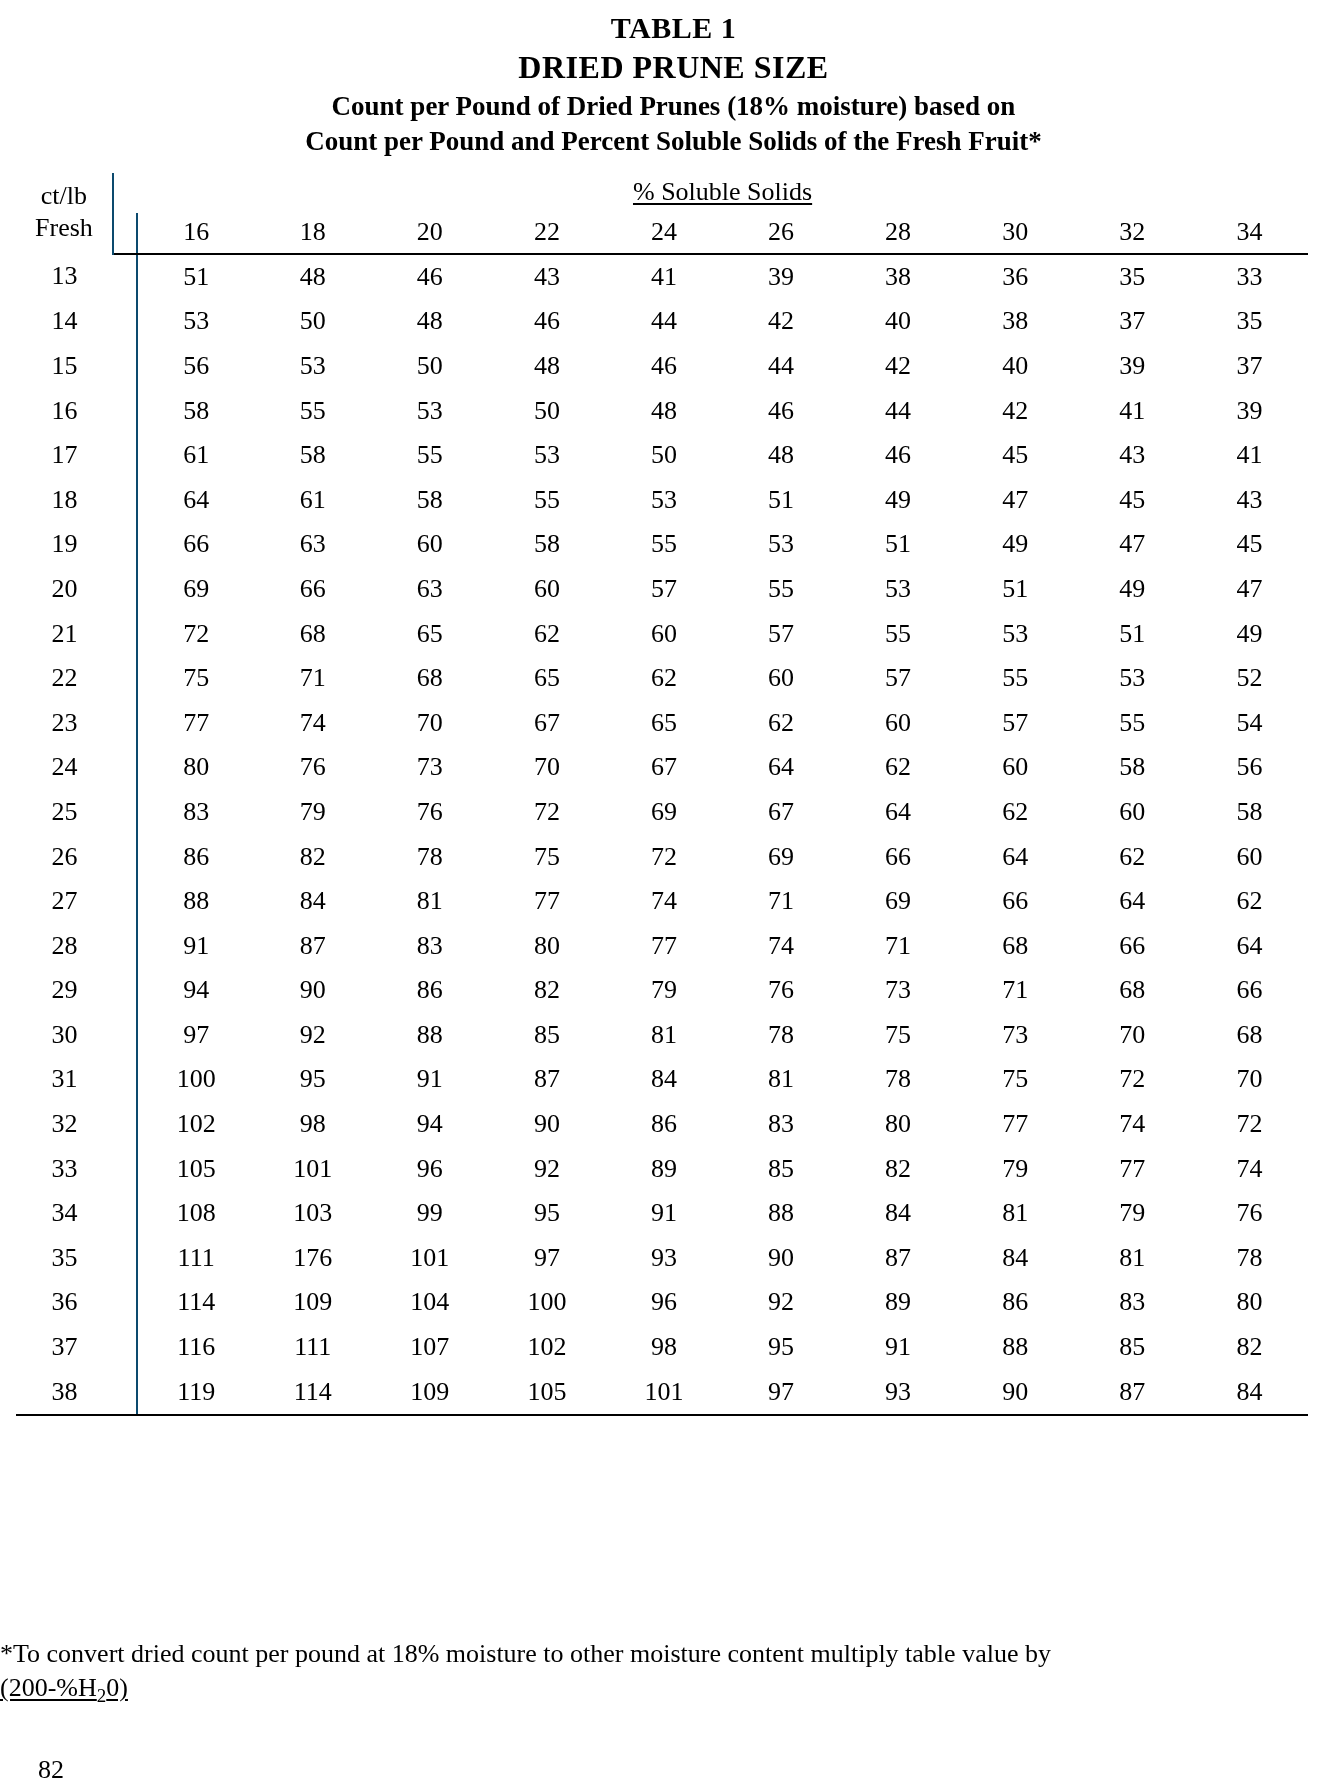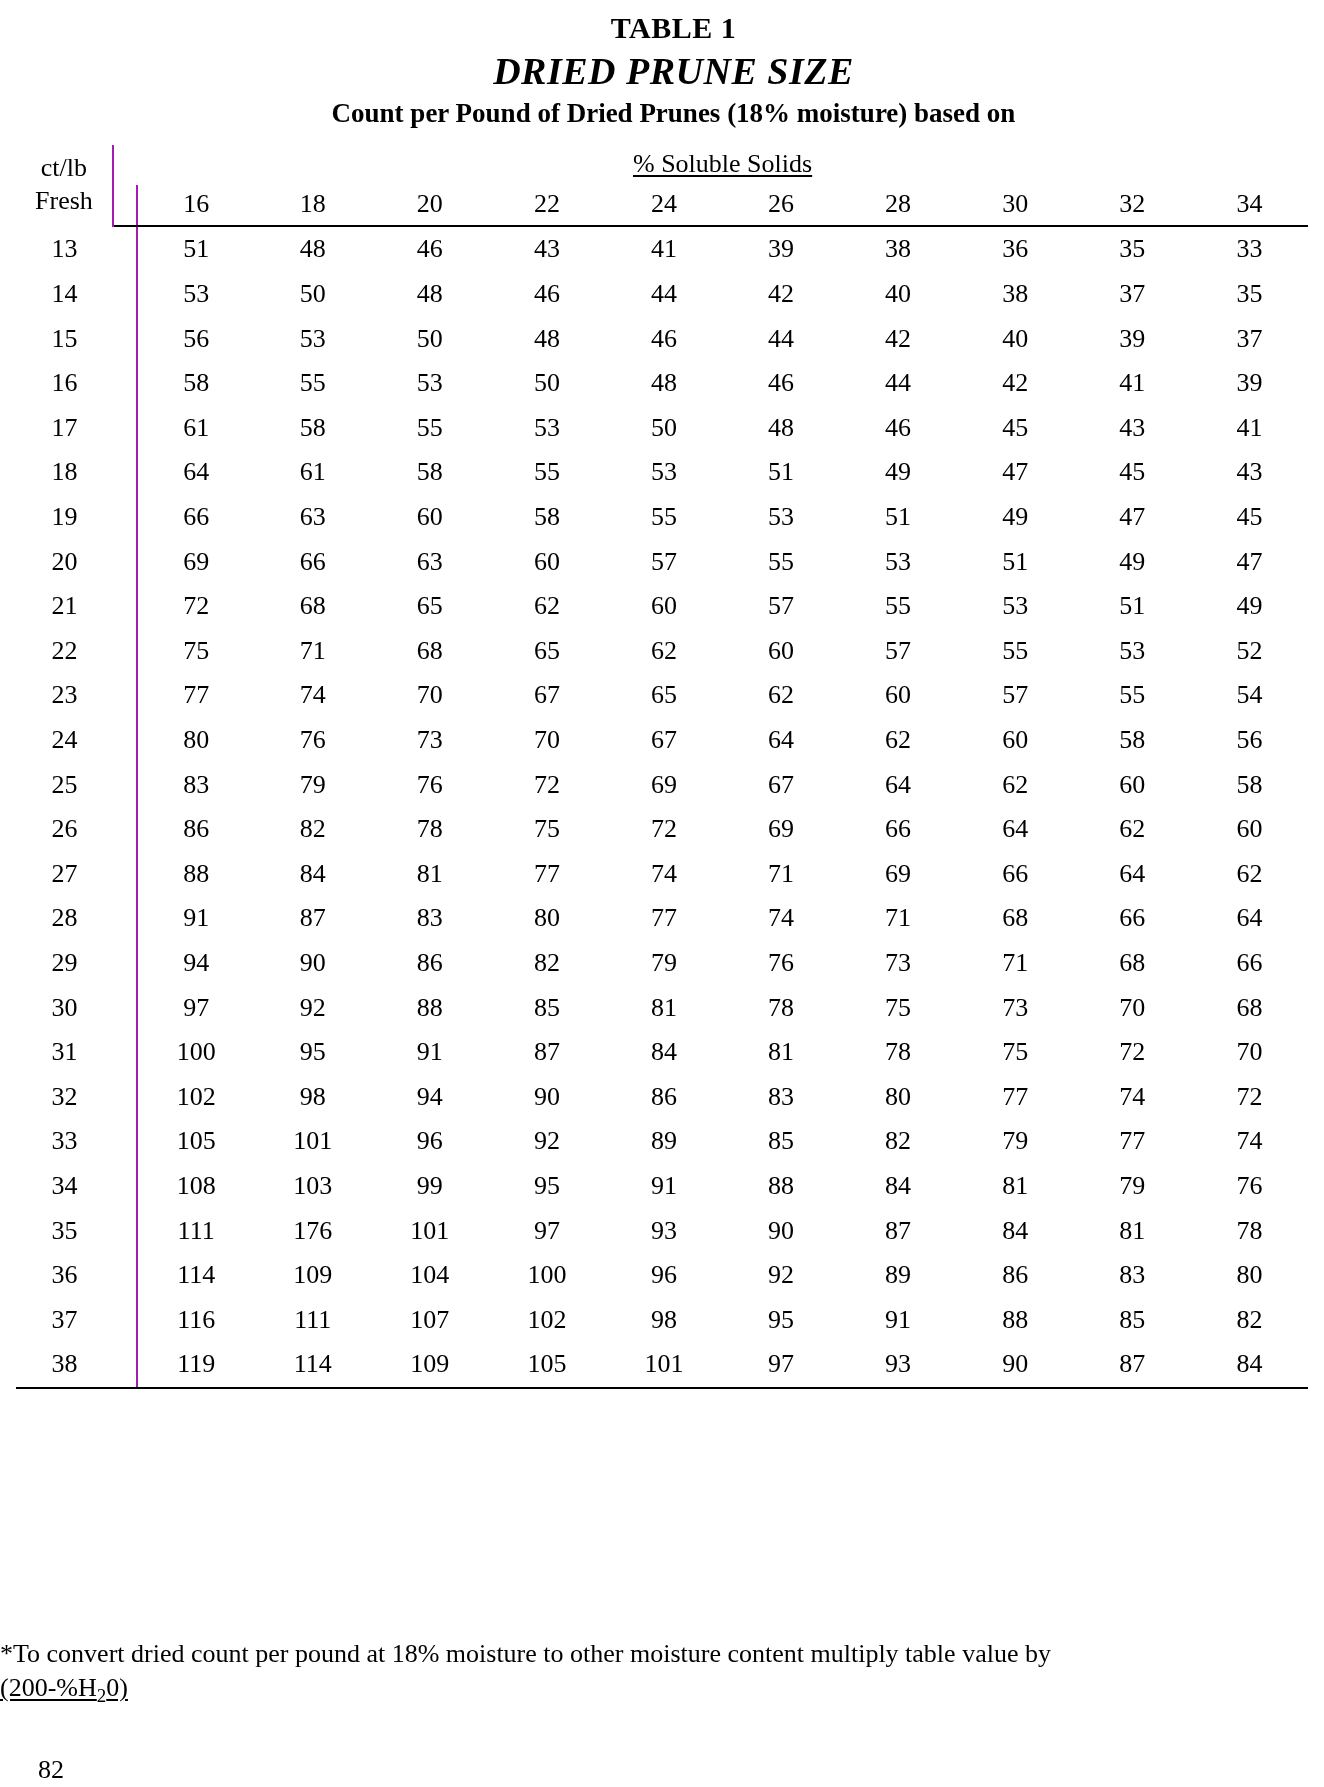--- a/index.html
+++ b/index.html
@@ -25,21 +25,21 @@
   .titles {
     text-align: center;
     padding-top: 8px;
     padding-left: 23px;
   }
   .title-line {
     font-weight: bold;
     line-height: 1.30;
   }
   .t1 { font-size: 30px; letter-spacing: 0.5px; }
-  .t2 { font-size: 38px; letter-spacing: 0.5px; font-style: italic; }
+  .t2 { font-size: 32px; letter-spacing: 0.5px; }
   .t3 { font-size: 27px; }
   .t4 { font-size: 27px; }
 
   .table-wrap {
     margin-top: 14px;
     position: relative;
   }
   table.prune {
     border-collapse: collapse;
     width: 1292px;
@@ -63,21 +63,21 @@
     text-decoration: underline;
     text-underline-offset: 3px;
   }
   .rowlabel-head {
     font-size: 26px;
     text-align: center;
     line-height: 1.25;
     padding-right: 6px;
   }
   .vline {
-    border-right: 2px solid #a21caf;
+    border-right: 2px solid #0c4a6e;
   }
   tr.headrow td {
     padding-top: 4px;
     padding-bottom: 6px;
   }
   tr.underline-row td {
     border-bottom: 2px solid #000;
   }
   tr.data td {
     height: 44.6px;
@@ -123,20 +123,21 @@
 </style>
 </head>
 <body>
 
 <div class="page">
 
   <div class="titles">
     <div class="title-line t1">TABLE 1</div>
     <div class="title-line t2">DRIED PRUNE SIZE</div>
     <div class="title-line t3">Count per Pound of Dried Prunes (18% moisture) based on</div>
+    <div class="title-line t4">Count per Pound and Percent Soluble Solids of the Fresh Fruit*</div>
   </div>
 
   <div class="table-wrap">
     <table class="prune">
       <colgroup>
         <col class="first-col">
         <col class="pad-col">
         <col class="data-col">
           <col class="data-col">
           <col class="data-col">

